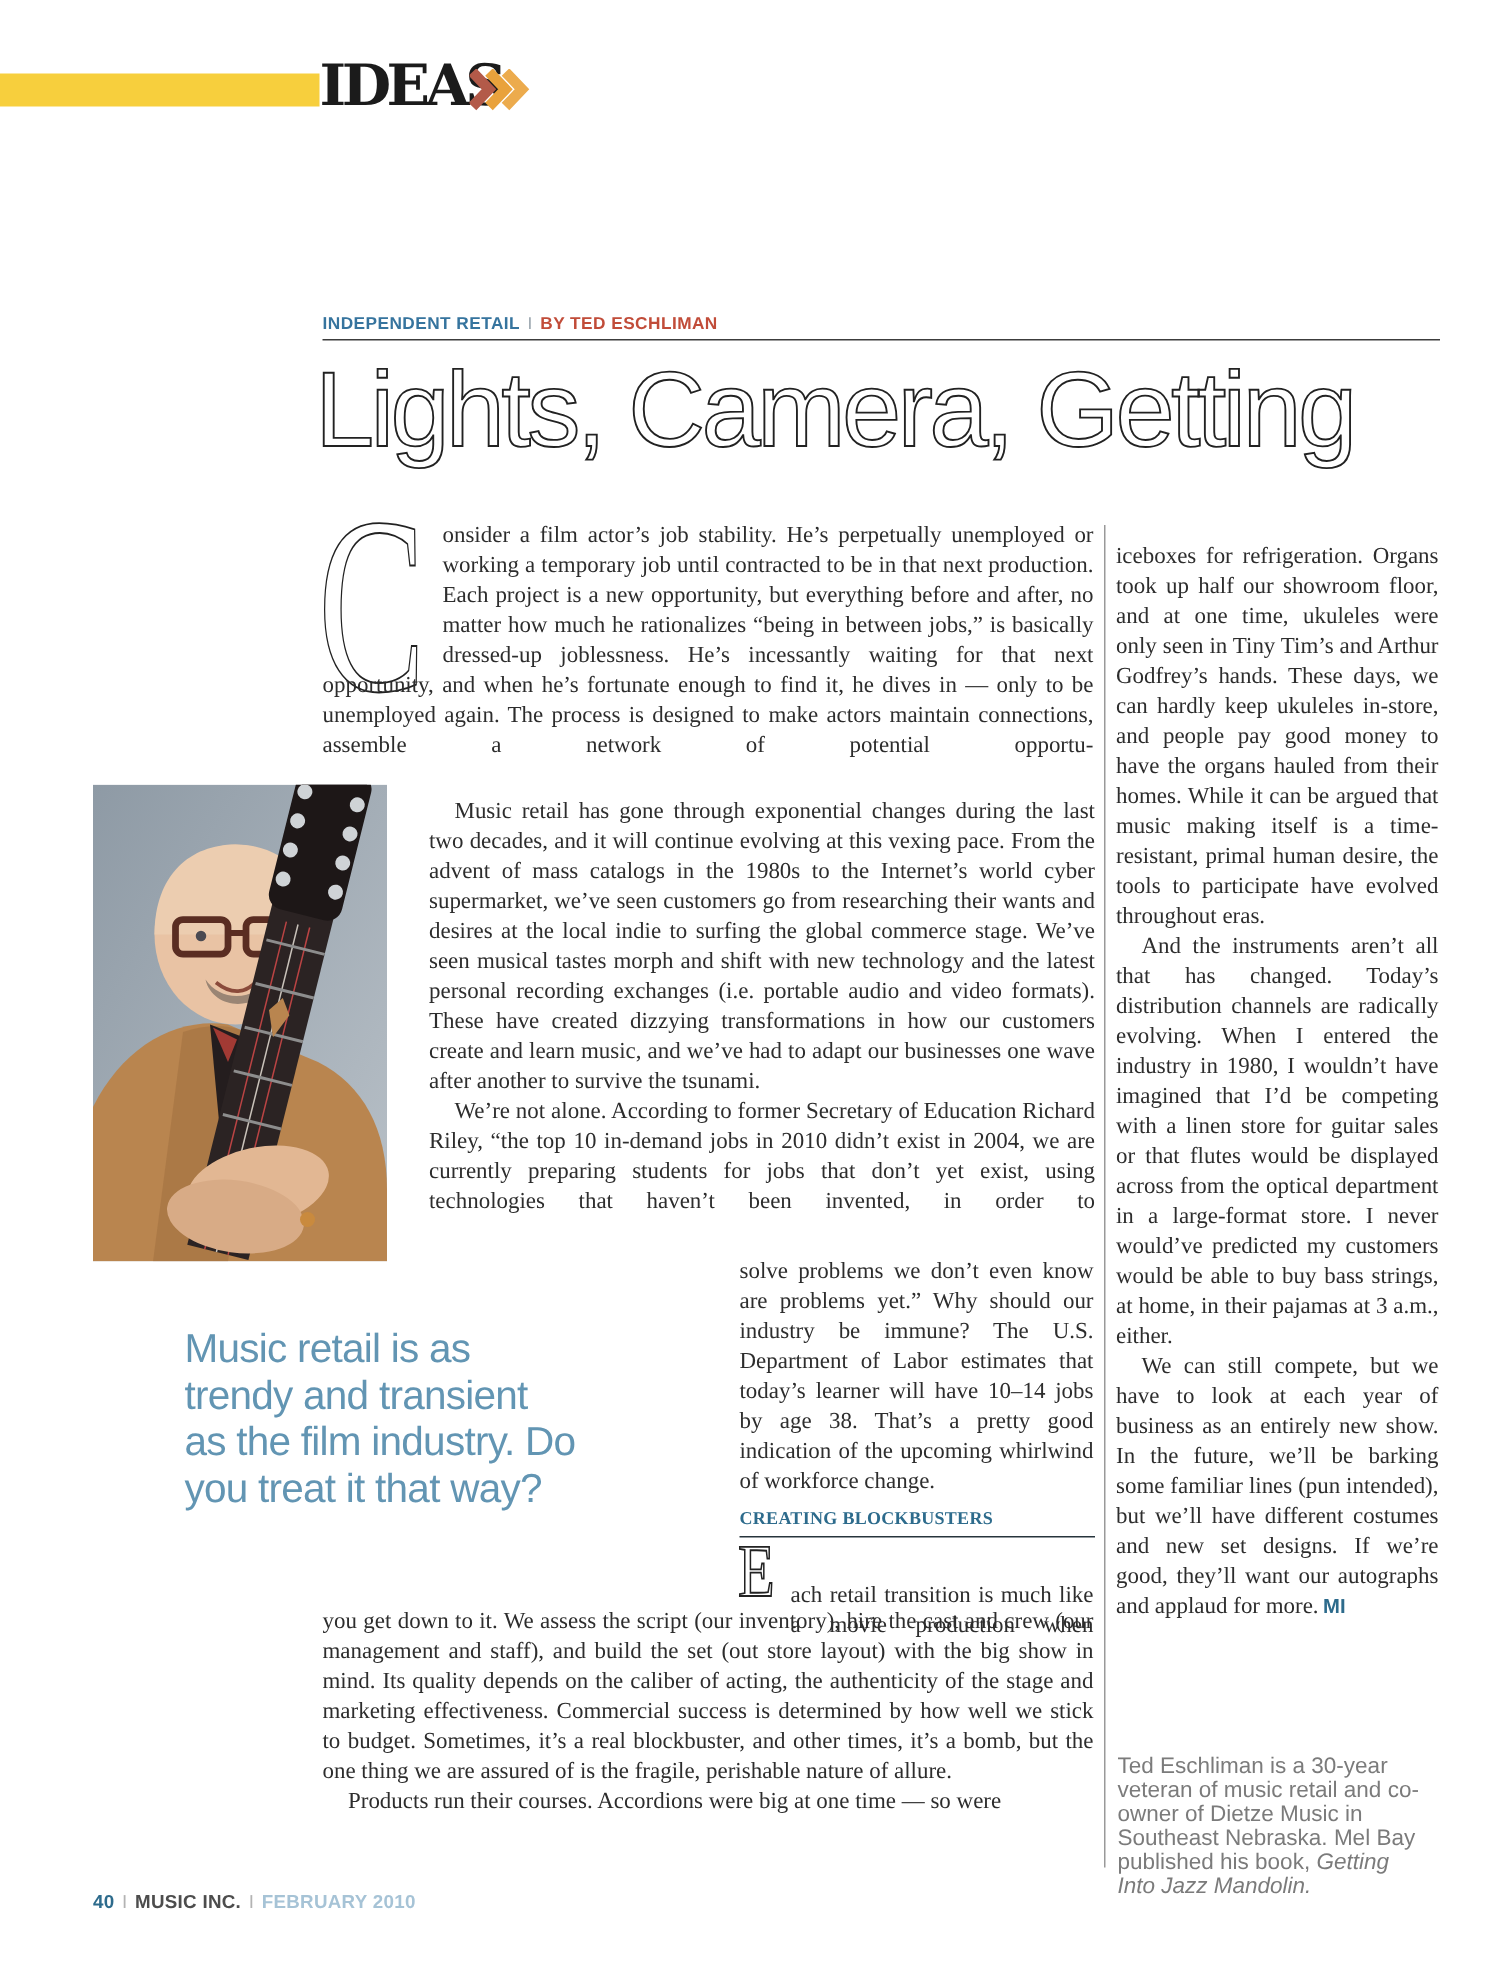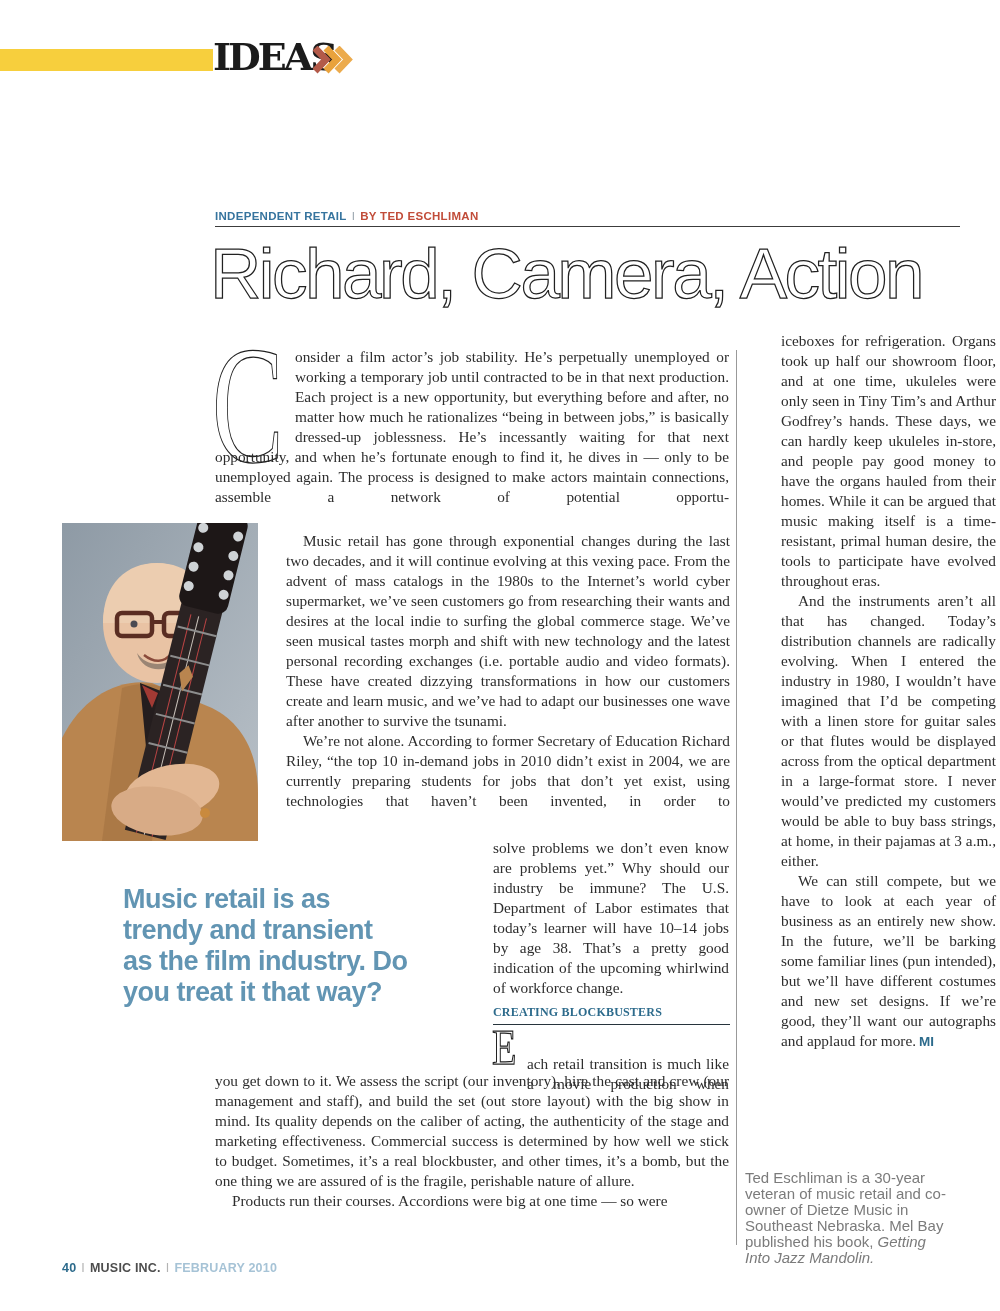--- a/index.html
+++ b/index.html
@@ -41,30 +41,30 @@
   .blockB{position:absolute;left:286px;top:531px;width:444px;}
   .blockC{position:absolute;left:493px;top:838px;width:236px;}
   .blockD{position:absolute;left:493px;top:1031px;width:236px;margin-top:23px;}
   .dropcap-spacer-e{float:left;width:34px;height:38px;}
   .dropcap-e{position:absolute;left:492px;top:1022px;font-size:50px;line-height:1;
         font-family:"Liberation Serif",serif;transform:scaleX(.8);transform-origin:left top;}
   .blockE{position:absolute;left:215px;top:1071px;width:514px;}
 
   
   .pullquote{position:absolute;left:123px;top:884px;width:370px;
-        font-family:"Liberation Sans",sans-serif;font-weight:bold;font-size:27px;
+        font-family:"Liberation Sans",sans-serif;font-weight:normal;font-size:27px;
         line-height:31px;letter-spacing:-.5px;color:#6295b3;white-space:pre-line;}
   .subhead{position:absolute;left:493px;top:1005px;width:237px;margin:0;
         font-family:Liberation Serif, serif;font-size:12px;font-weight:bold;
         letter-spacing:.2px;color:#2d6b8c;border-bottom:1.5px solid #27343c;
         padding-bottom:4px;}
 
   
   .vrule{position:absolute;left:736px;top:350px;width:1px;height:895px;background:#999;}
-  .col3{position:absolute;left:744px;top:331px;width:215px;margin-left:37px;}
+  .col3{position:absolute;left:744px;top:361px;width:215px;}
   .endmark{font-family:"Liberation Sans",sans-serif;font-weight:bold;font-size:13.5px;
         color:#2d6b8c;margin-left:3px;}
   .bio{position:absolute;left:745px;top:1170px;width:205px;
         font-family:"Liberation Sans",sans-serif;font-size:15px;line-height:16px;
         color:#7b7b7b;}
   .bio em{font-style:italic;}
 
   
   .footer{position:absolute;left:62px;top:1261px;font-family:"Liberation Sans",sans-serif;
         font-size:12.5px;font-weight:bold;letter-spacing:.2px;white-space:nowrap;}
@@ -87,21 +87,21 @@
   <svg class="chevrons" width="42" height="28" viewBox="0 0 42 28">
     <path d="M2,2 L13,13.5 L2,25" fill="none" stroke="#b35a49" stroke-width="7"></path>
     <path d="M13,2 L24,13.5 L13,25" fill="none" stroke="#e9a23c" stroke-width="7"></path>
     <path d="M24,2 L35,13.5 L24,25" fill="none" stroke="#ecab4d" stroke-width="7"></path>
   </svg>
 
   <div class="kicker">
     <span class="kicker-cat">INDEPENDENT RETAIL</span><span class="kicker-sep">I</span><span class="kicker-by">BY TED ESCHLIMAN</span>
   </div>
   <div class="rule-top"></div>
-  <h1 class="headline thin">Richard, Camera, Action</h1>
+  <h1 class="headline thin">Lights, Camera, Getting</h1>
 
   <figure class="photo">
     <svg width="196" height="318" viewBox="0 0 196 318">
       <defs>
         <linearGradient id="bg" x1="0" y1="0" x2="1" y2="1">
           <stop offset="0" stop-color="#8e9aa5"></stop>
             <stop offset="1" stop-color="#b9c1c8"></stop>
         </linearGradient>
       </defs>
       <rect width="196" height="318" fill="url(#bg)"></rect>

